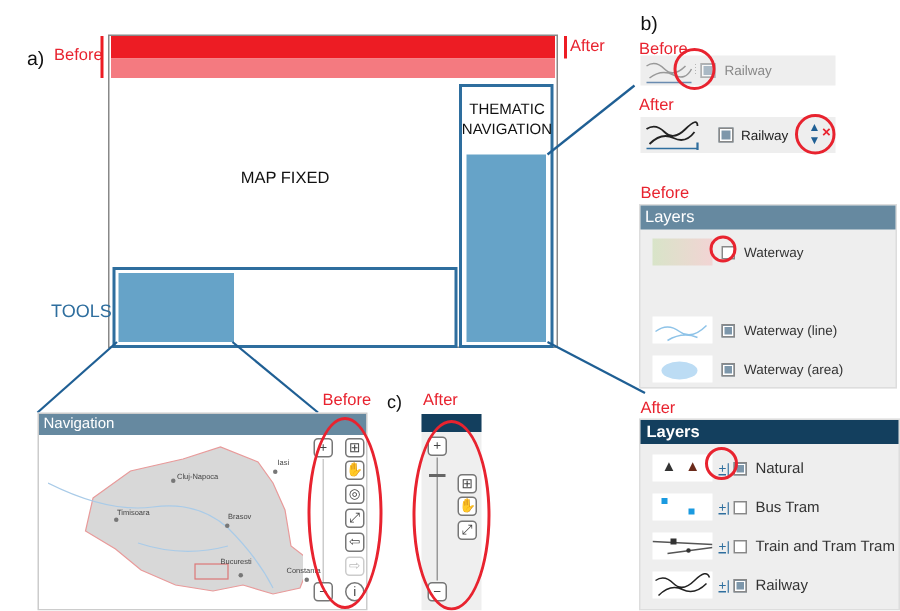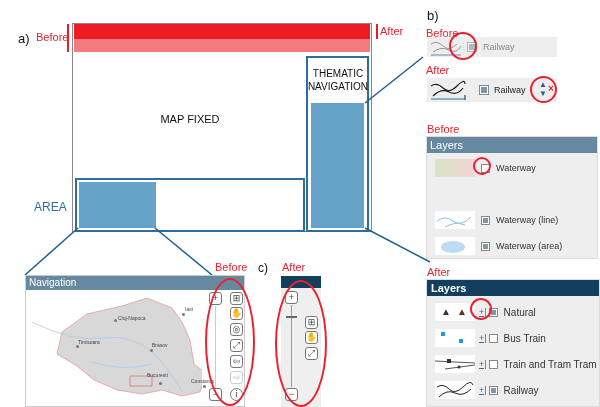--- a/index.html
+++ b/index.html
@@ -46,21 +46,21 @@
 <div class="abs centertxt" style="left:306px;top:67px;width:64px;font-size:10px;line-height:13px;">
   <div>THEMATIC</div>
   <div>NAVIGATION</div>
 </div>
 <div class="abs bluefill" style="left:311px;top:103px;width:53px;height:125px;"></div>
 
 <div class="abs blueframe" style="left:75px;top:178px;width:230px;height:54px;"></div>
 <div class="abs bluefill" style="left:79px;top:182px;width:77px;height:46px;"></div>
 <div class="abs centertxt" style="left:160px;top:185px;width:140px;font-size:10px;line-height:14px;">
 </div>
-<div class="abs" style="left:34px;top:200px;font-size:12px;color:#2e6e9e;">AREA</div>
+<div class="abs" style="left:34px;top:200px;font-size:12px;color:#2e6e9e;">TOOLS</div>
 
 <svg class="abs" style="left:0;top:0;" width="600" height="407">
   <g stroke="#1f5f94" stroke-width="1.5" fill="none">
     <line x1="78" y1="228" x2="25" y2="275"></line>
     <line x1="155" y1="228" x2="212" y2="275"></line>
     <line x1="365" y1="103" x2="423" y2="57"></line>
     <line x1="365" y1="228" x2="430" y2="262"></line>
   </g>
 </svg>
 
@@ -130,21 +130,21 @@
     <div class="cb on" style="margin-left:2px;"></div>
     <span style="margin-left:6px;font-size:10px;">Natural</span>
   </div>
   <div class="layerrow" style="top:47px;">
     <div class="thumb" style="background:#fff;position:relative;">
       <div style="position:absolute;left:6px;top:3px;width:4px;height:4px;background:#1a9ae0;"></div>
       <div style="position:absolute;left:24px;top:10px;width:4px;height:4px;background:#1a9ae0;"></div>
     </div>
     <span class="plus">+|</span>
     <div class="cb" style="margin-left:2px;"></div>
-    <span style="margin-left:6px;font-size:10px;">Bus Train</span>
+    <span style="margin-left:6px;font-size:10px;">Bus Tram</span>
   </div>
   <div class="layerrow" style="top:73px;">
     <div class="thumb" style="background:#fff;position:relative;">
       <svg width="40" height="18">
           <path d="M0 6 L40 8 M10 14 L40 10" stroke="#555" fill="none"></path>
           <rect x="12" y="4" width="4" height="4" fill="#333"></rect>
           <circle cx="24" cy="12" r="1.5" fill="#333"></circle>
         </svg>
     </div>
     <span class="plus">+|</span>

